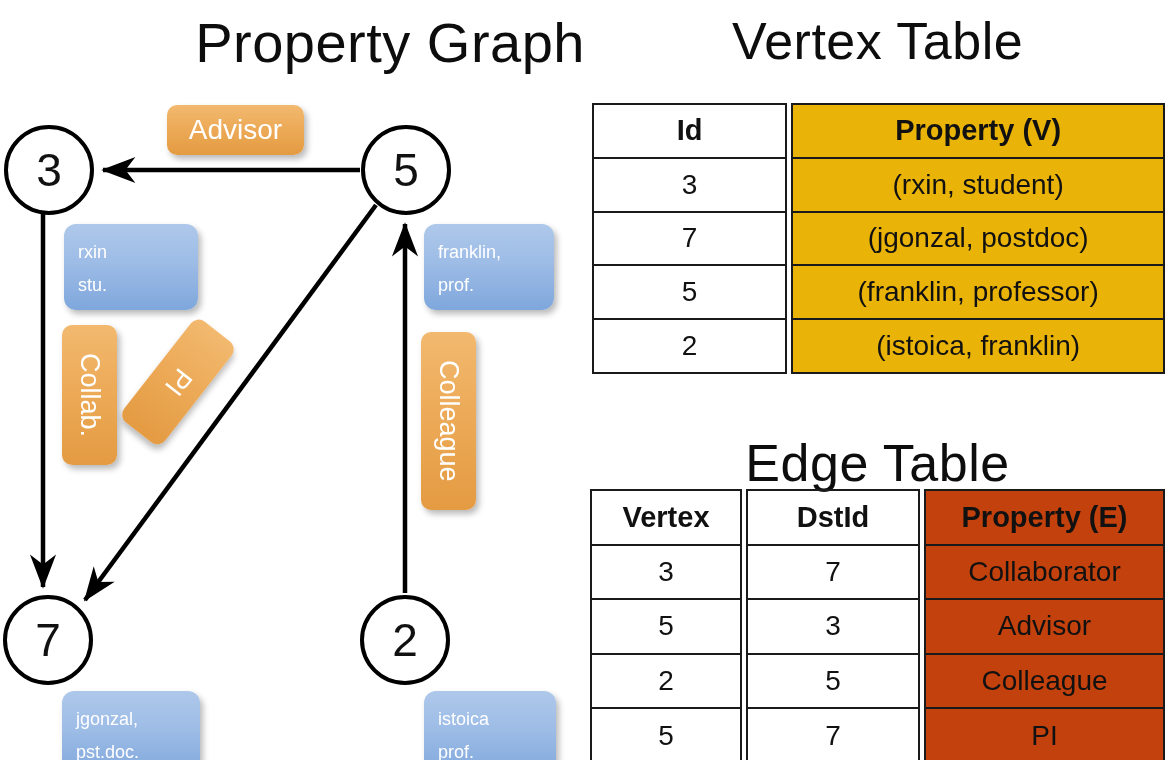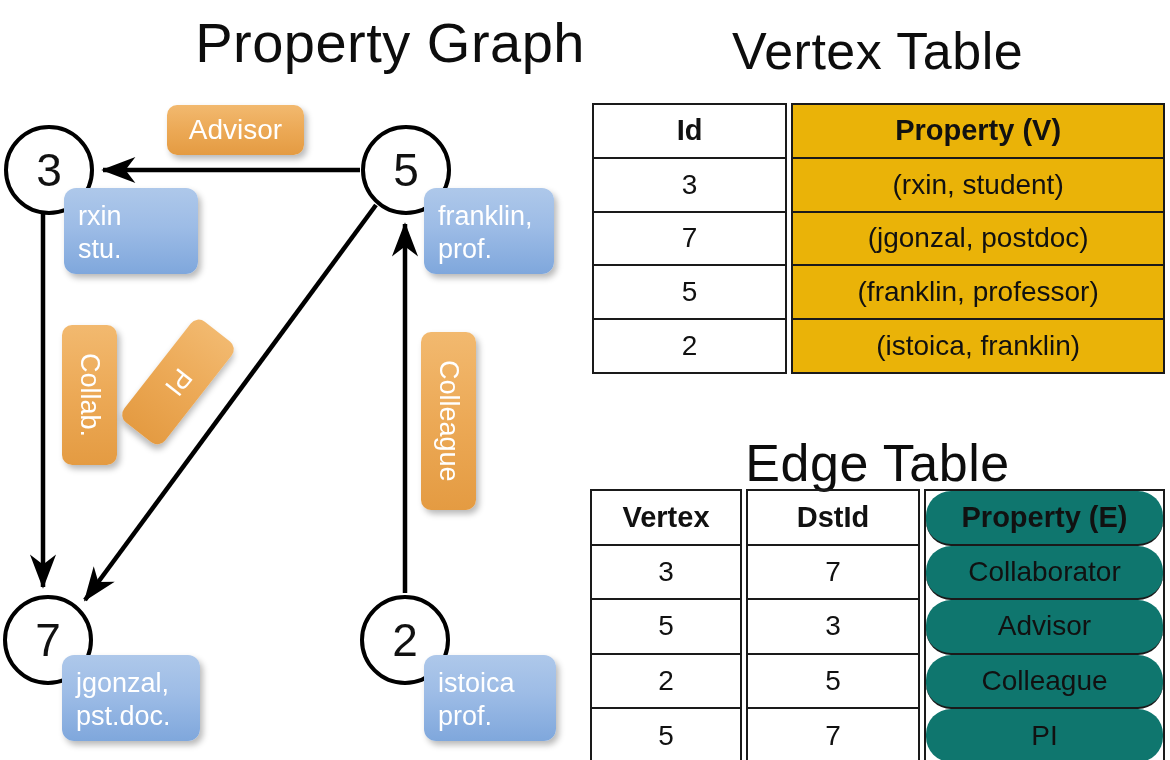--- a/index.html
+++ b/index.html
@@ -26,21 +26,21 @@
     white-space: nowrap;
     letter-spacing: 0.5px;
   }
   #title-property-graph {
     left: 0; top: 8px; width: 585px;
     text-align: right;
     font-size: 56px;
     line-height: 70px;
   }
   #title-vertex-table {
-    left: 585px; top: 18px; width: 585px;
+    left: 585px; top: 8px; width: 585px;
     text-align: center;
     font-size: 52px;
     line-height: 66px;
   }
   #title-edge-table {
     left: 585px; top: 398px; width: 585px;
     text-align: center;
     font-size: 52px;
     line-height: 66px;
     margin-top: 32px;
@@ -83,25 +83,26 @@
 
   
   .prop-box {
     position: absolute;
     border-radius: 12px;
     background: linear-gradient(to bottom, #aec8ea 0%, #9dbce6 45%, #7fa7dc 100%);
     box-shadow: 3px 4px 6px rgba(0,0,0,0.28);
     color: #ffffff;
     font-family: "Liberation Sans", sans-serif;
     font-weight: 300;
-    font-size: 27px;
+    font-size: 18px;
     line-height: 33px;
     padding: 12px 14px;
     box-sizing: border-box;
     white-space: pre-line;
+    margin-top: 36px;
   }
   #prop-3 { left: 64px;  top: 188px; width: 134px; height: 86px; }
   #prop-5 { left: 424px; top: 188px; width: 130px; height: 86px; }
   #prop-7 { left: 62px;  top: 655px; width: 138px; height: 86px; }
   #prop-2 { left: 424px; top: 655px; width: 132px; height: 86px; }
 
   
   .edge-box {
     position: absolute;
     border-radius: 10px;
@@ -170,21 +171,21 @@
     font-weight: 300;
     color: #111;
     white-space: nowrap;
   }
   .tbl-cell:last-child { border-bottom: none; }
   .tbl-cell.hdr {
     font-weight: 700;
     font-size: 29px;
   }
   .blue-col .tbl-cell { background: #eab308; }
-  .orange-col .tbl-cell { background: #0f766e; border-radius: 25px; }
+  .orange-col .tbl-cell { background: #c2410c; }
 
   #vt-id-col   { width: 198px; }
   #vt-prop-col { width: 379px; }
   #et-src-col  { width: 152px; }
   #et-dst-col  { width: 174px; }
   #et-prop-col { width: 241px; }
 </style>
 </head>
 <body>
 

